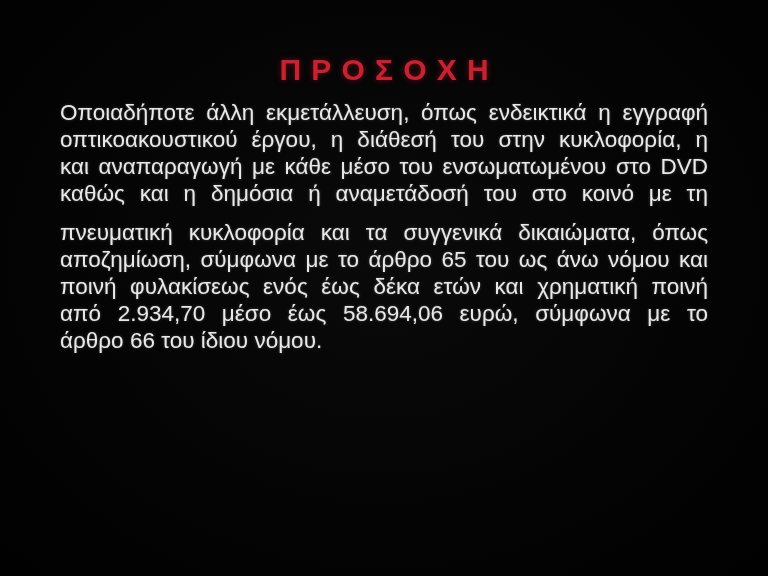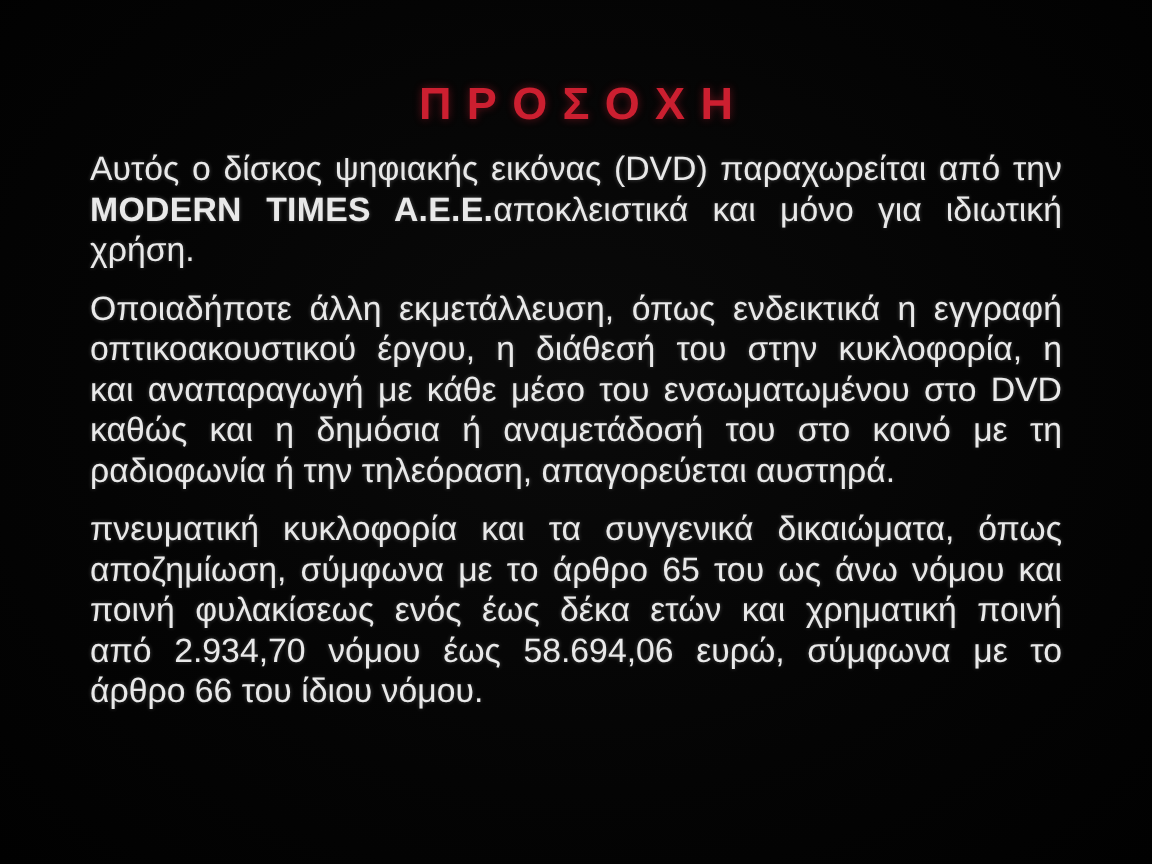--- a/index.html
+++ b/index.html
@@ -53,35 +53,30 @@
 </style>
 </head>
 <body>
 
 <div class="screen">
 
   <h1 class="title">ΠΡΟΣΟΧΗ</h1>
 
   <div class="body-text">
 
-    <p>
-      <span class="line">Αυτός ο δίσκος ψηφιακής εικόνας (DVD) παραχωρείται από την</span>
-      <span class="line"><b class="company">MODERN TIMES A.E.E.</b><span>αποκλειστικά και μόνο για ιδιωτική χρήση.</span></span>
-    </p>
 
     <p>
       <span class="line">Οποιαδήποτε άλλη εκμετάλλευση, όπως ενδεικτικά η εγγραφή</span>
       <span class="line">οπτικοακουστικού έργου, η διάθεσή του στην κυκλοφορία, η</span>
       <span class="line">και αναπαραγωγή με κάθε μέσο του ενσωματωμένου στο DVD</span>
       <span class="line">καθώς και η δημόσια ή αναμετάδοσή του στο κοινό με τη</span>
-      <span class="line last">ραδιοφωνία ή την τηλεόραση, απαγορεύεται αυστηρά.</span>
     </p>
 
     <p>
       <span class="line">πνευματική κυκλοφορία και τα συγγενικά δικαιώματα, όπως</span>
       <span class="line">αποζημίωση, σύμφωνα με το άρθρο 65 του ως άνω νόμου και</span>
       <span class="line">ποινή φυλακίσεως ενός έως δέκα ετών και χρηματική ποινή</span>
-      <span class="line">από 2.934,70 νόμου έως 58.694,06 ευρώ, σύμφωνα με το</span>
+      <span class="line">από 2.934,70 μέσο έως 58.694,06 ευρώ, σύμφωνα με το</span>
       <span class="line last">άρθρο 66 του ίδιου νόμου.</span>
     </p>
 
   </div>
 </div>
 
 </body></html>

